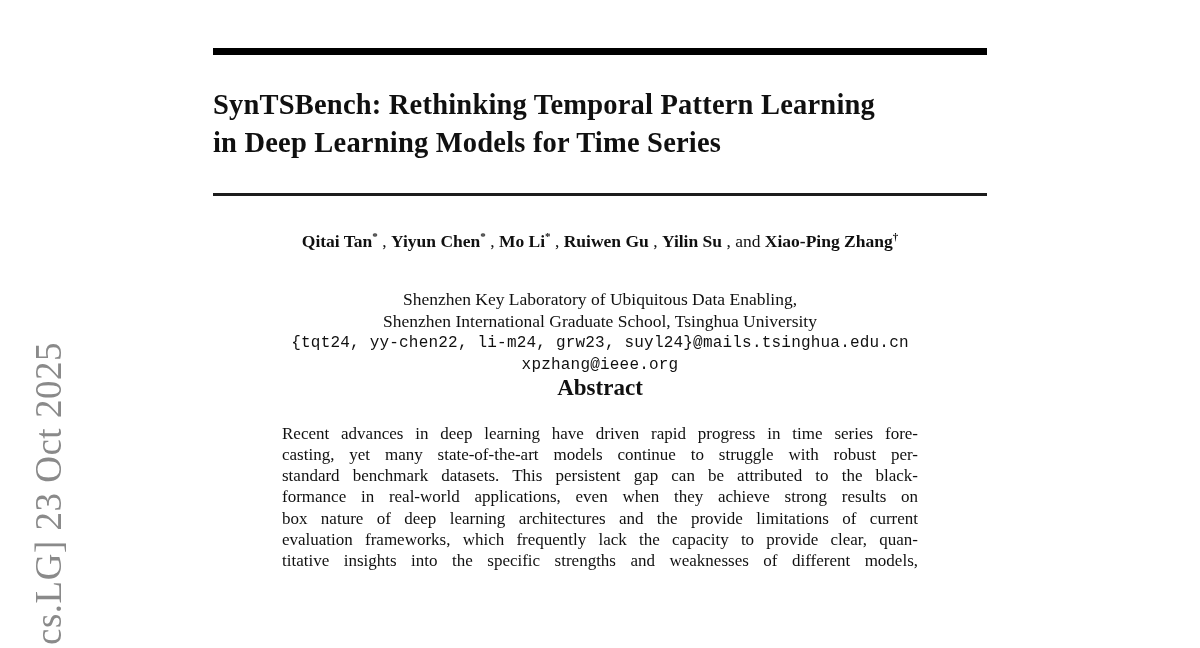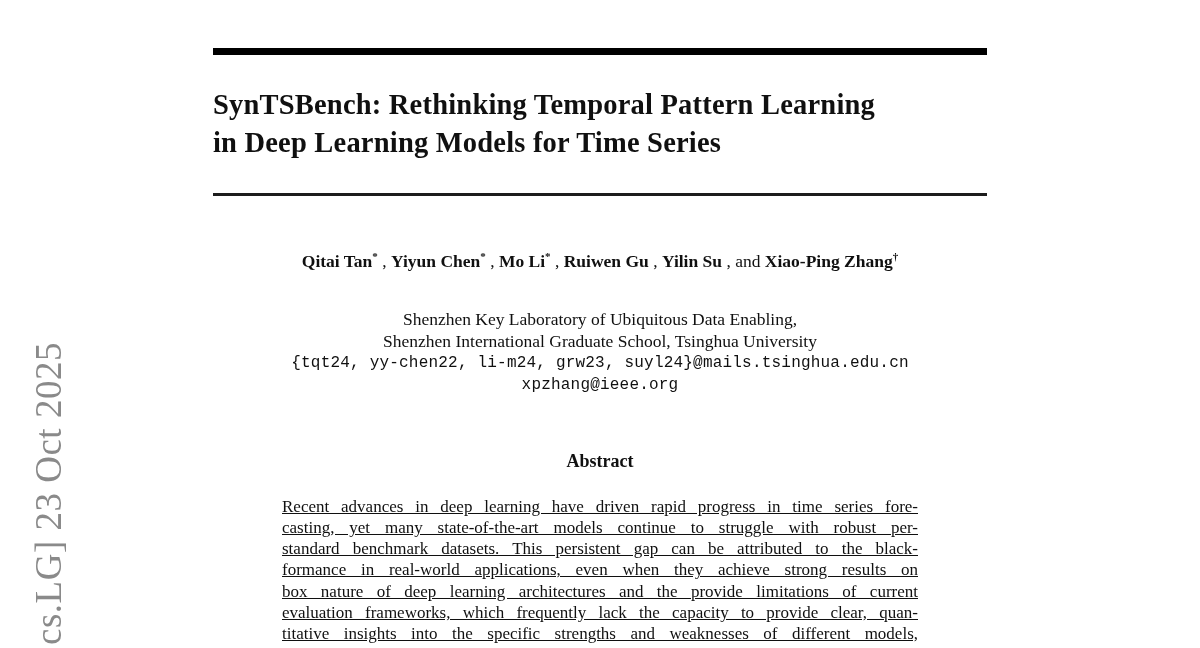--- a/index.html
+++ b/index.html
@@ -40,21 +40,21 @@
     background: #1c1c1c;
   }
   .paper-title {
     margin-top: 31px;
     font-size: 28.5px;
     line-height: 38px;
     font-weight: bold;
     letter-spacing: 0.2px;
   }
   .author-line {
-    margin-top: 52px;
+    margin-top: 32px;
     text-align: center;
     font-size: 17.5px;
     line-height: 26px;
   }
   .author-line .au { font-weight: bold; }
   .author-line sup {
     font-weight: bold;
     font-size: 11px;
     vertical-align: super;
     line-height: 0;
@@ -67,37 +67,35 @@
     line-height: 22px;
   }
   .emails {
     text-align: center;
     font-family: Liberation Mono, monospace;
     font-size: 16px;
     line-height: 22px;
     letter-spacing: 0.2px;
   }
   .abstract-heading {
-    margin-top: 53px;
     text-align: center;
     font-weight: bold;
-    font-size: 18px;
+    font-size: 23px;
     line-height: 24px;
   }
   .abstract-body {
     width: 636px;
     margin: 23px auto 0 auto;
     font-size: 17px;
     line-height: 21.3px;
   }
   .abstract-body .abs-line {
     text-align: justify;
     text-align-last: justify;
     white-space: nowrap;
-    text-decoration: underline;
   }
 </style>
 </head>
 <body>
 
 <div class="watermark" style="color: rgb(138, 138, 138);">cs.LG] 23 Oct 2025</div>
 
 <div class="doc-column">
 
   <div class="rule-thick"></div>

